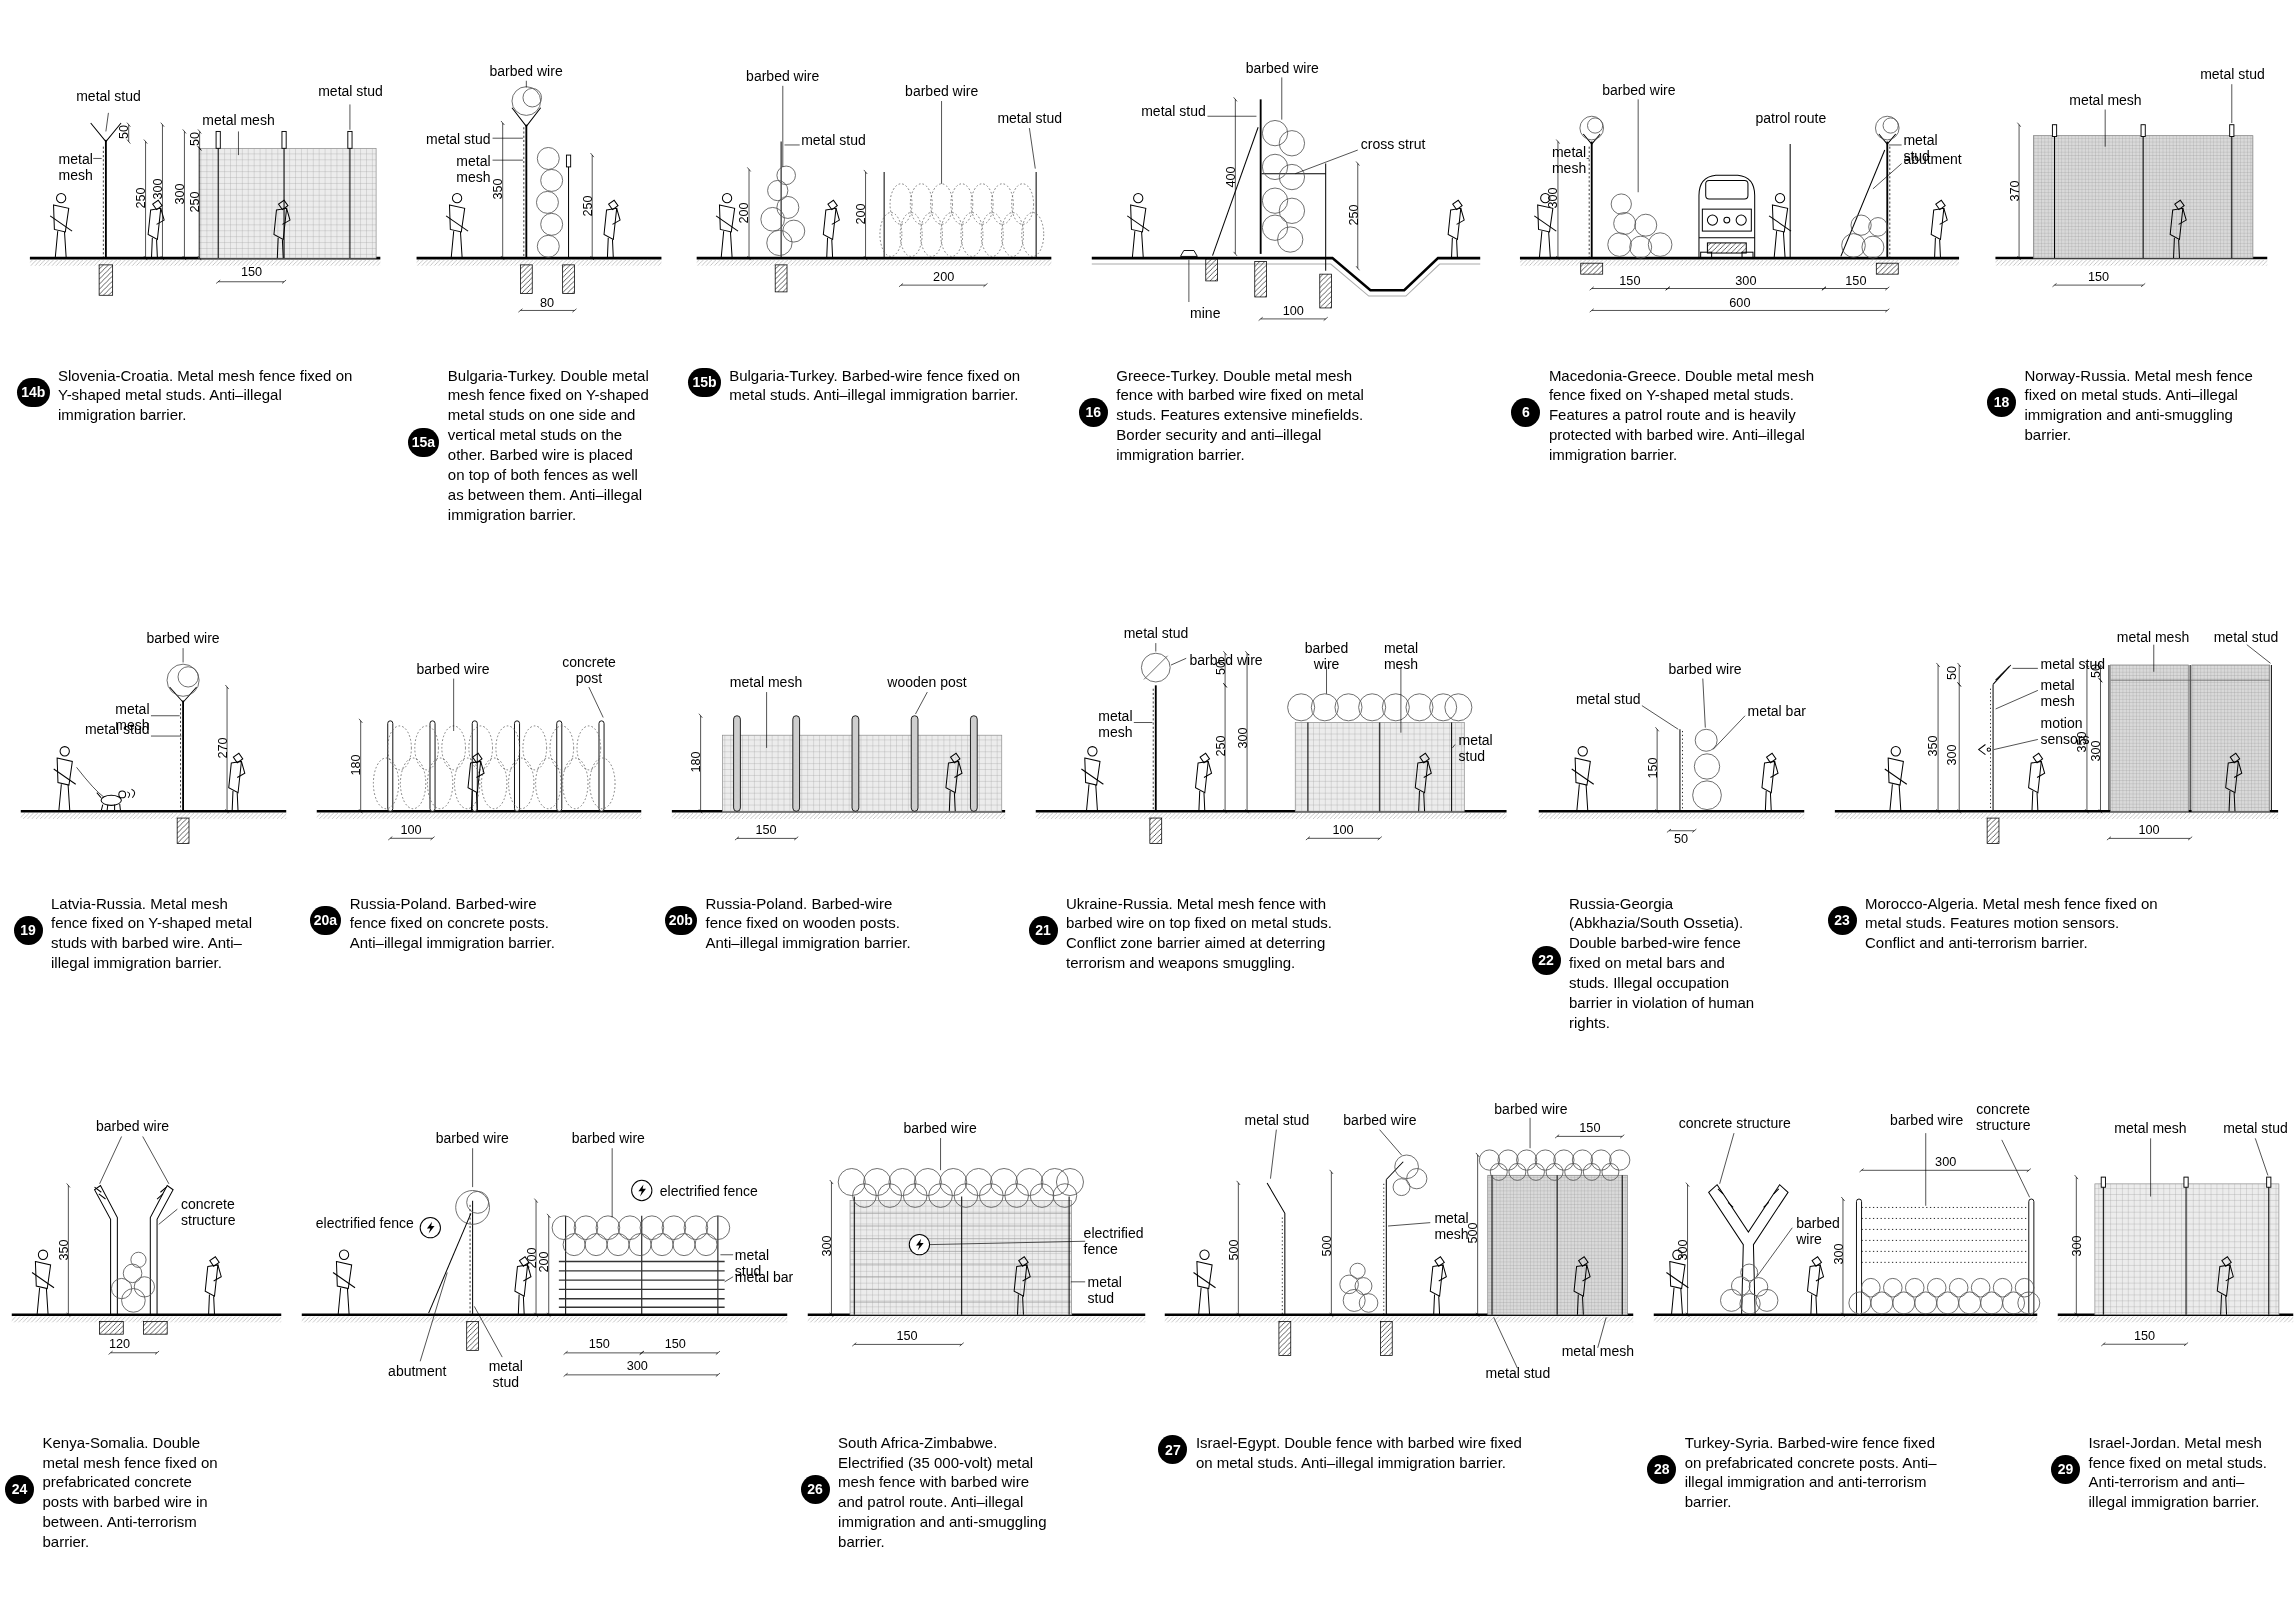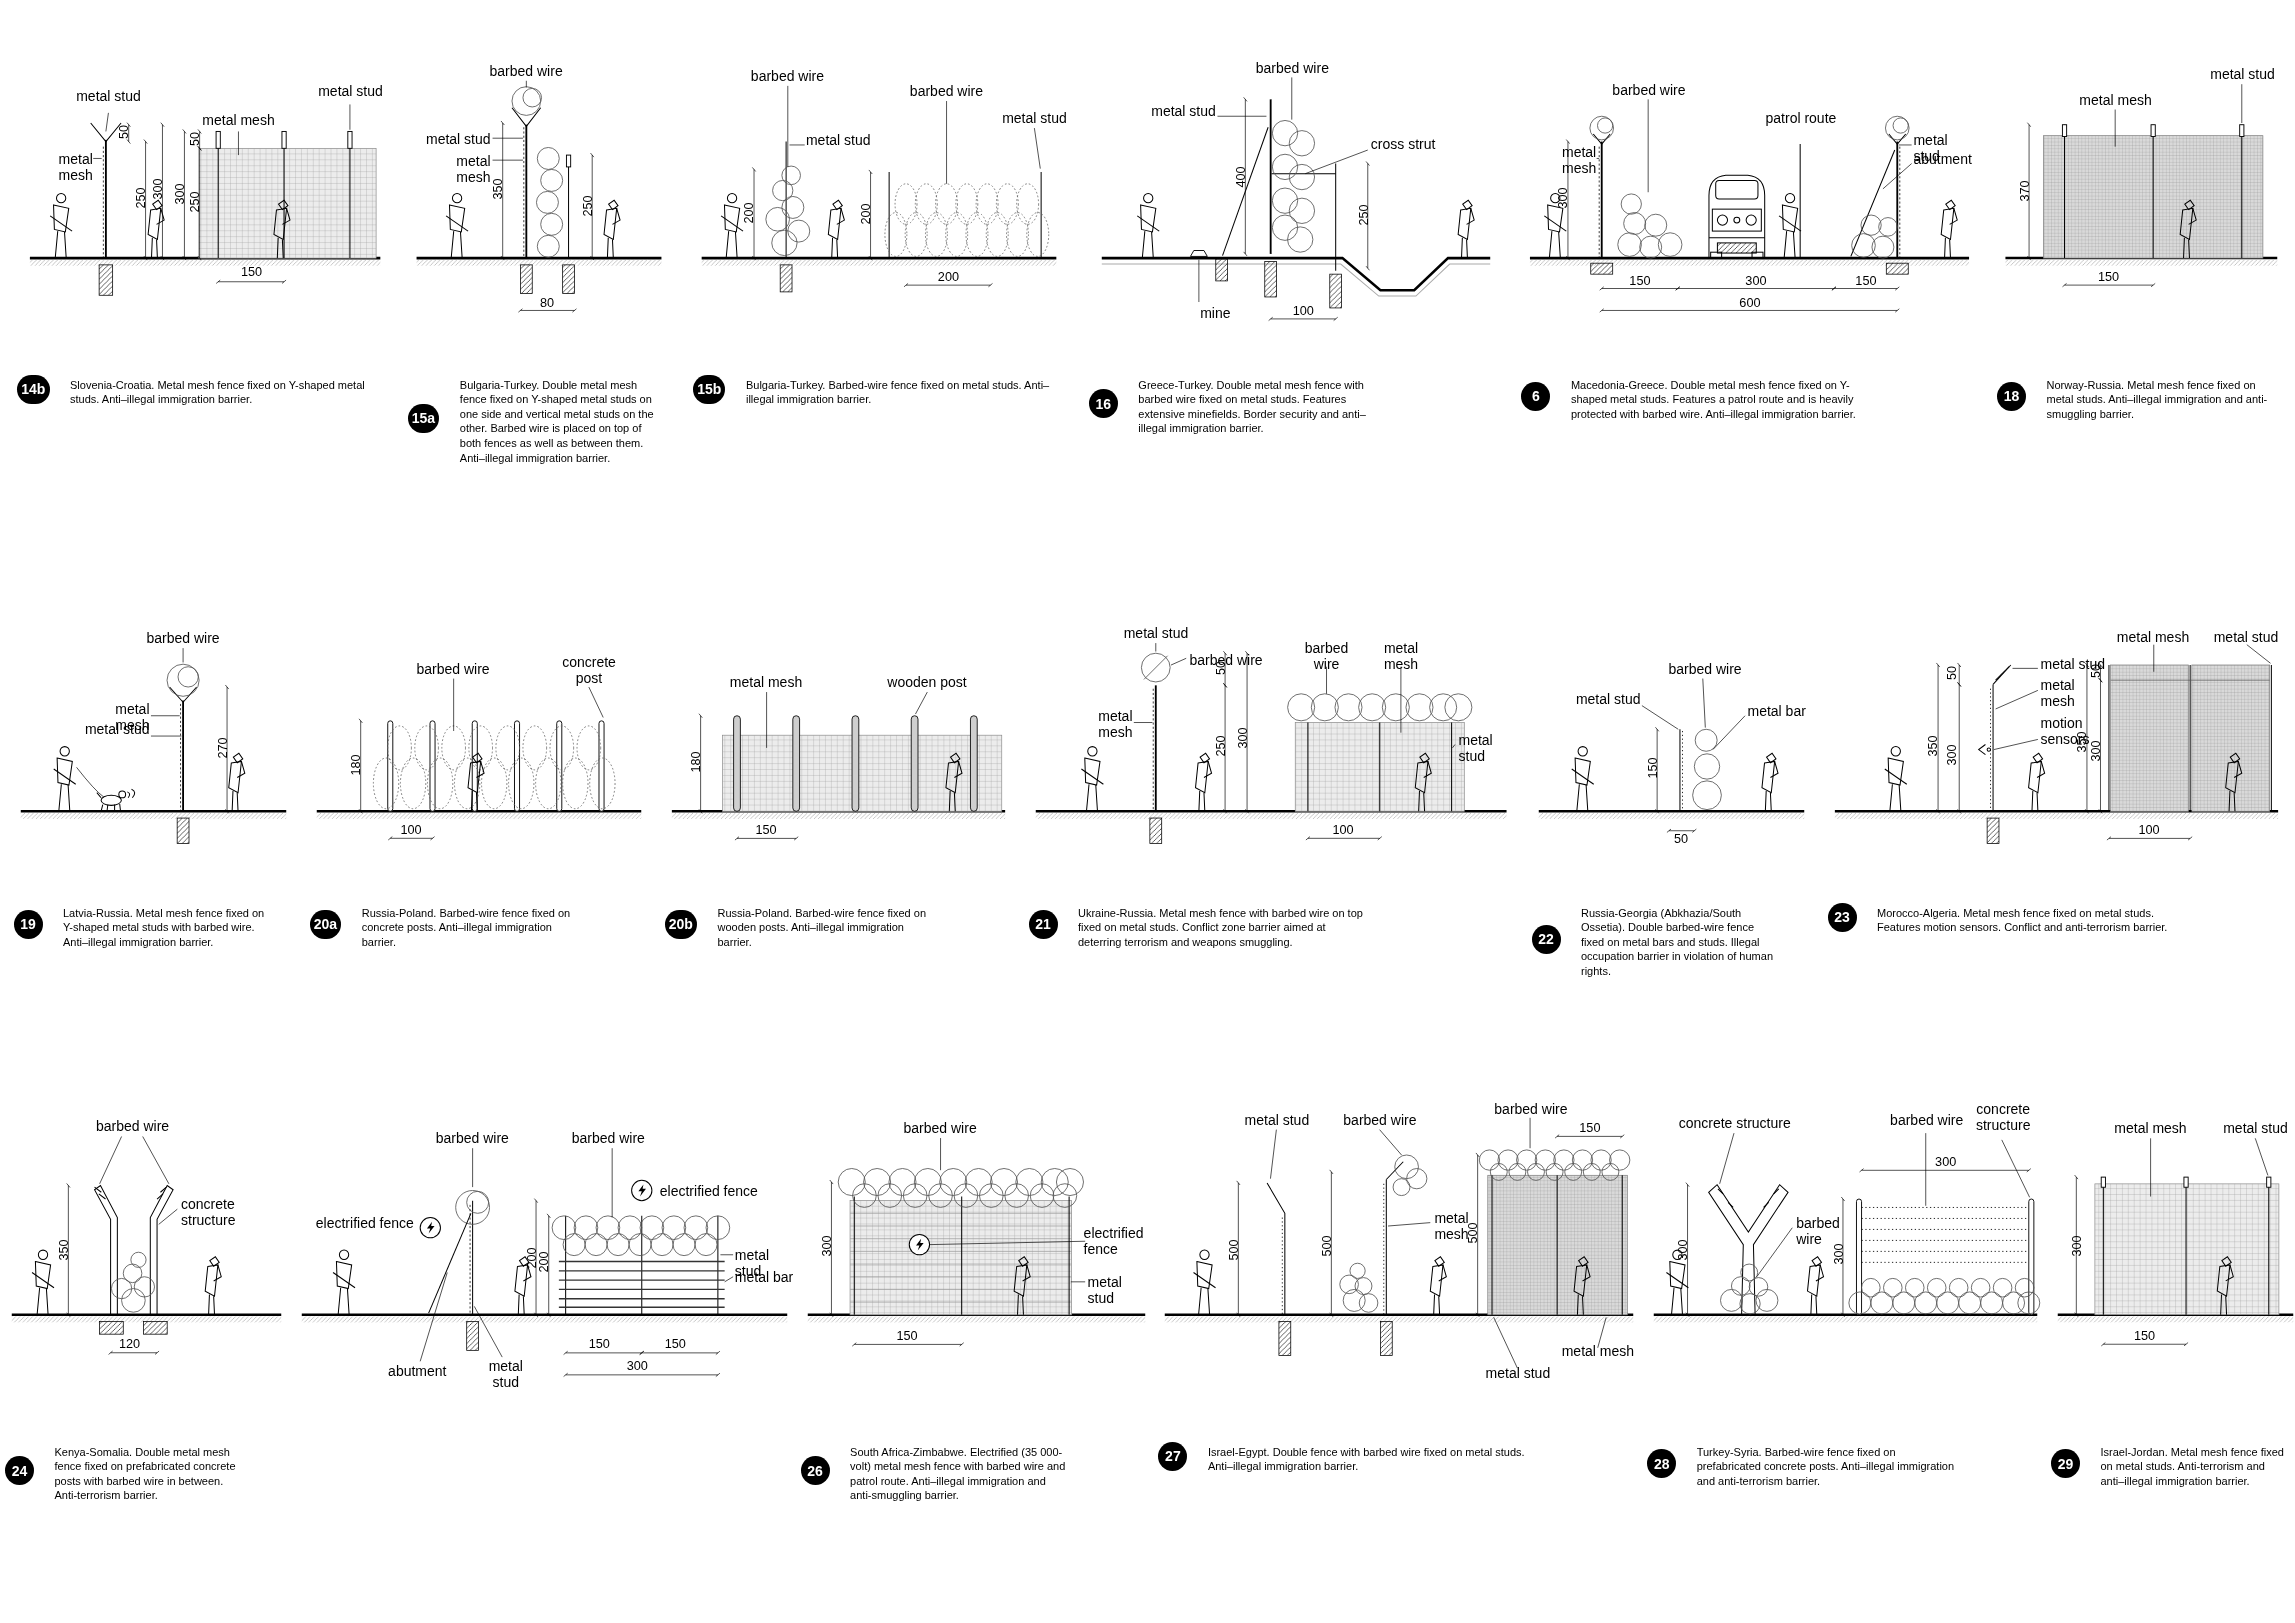--- a/index.html
+++ b/index.html
@@ -15,21 +15,21 @@
   .lb{position:absolute;font-size:14px;line-height:1.12}
   .ctr{text-align:center}
   .rt{text-align:right}
   .dv,.dh{position:absolute;width:51px;font-size:12.7px;text-align:center}
   .dv{transform:rotate(-90deg)}
   .cap{display:flex;gap:8.5px;margin-top:8.5px;align-items:center}
   #row3 .cap{margin-top:18.6px}
   .badge{display:inline-flex;align-items:center;justify-content:center;min-width:29px;height:29px;
          padding:0 4.2px;border-radius:14.4px;background:#000;color:#fff;font-weight:bold;
          font-size:14px;flex-shrink:0;box-sizing:border-box}
-  .ctext{margin:12px;font-size:11px;line-height:1.33;padding-top:6px}
+  .ctext{margin:0;font-size:15px;line-height:1.33;padding-top:6px}
   
   .gl{stroke:#000;stroke-width:3;fill:none}
   .gf{fill:url(#gh);stroke:none}
   .p1{stroke:#000;stroke-width:1.2;fill:none}
   .p2{stroke:#000;stroke-width:2.2;fill:none}
   .dash{stroke:#000;stroke-width:.9;stroke-dasharray:2.5 2.5;fill:none}
   .dot{stroke:#000;stroke-width:1;stroke-dasharray:1.5 3;fill:none}
   .coil{stroke:#555;stroke-width:1;fill:none}
   .coild{stroke:#666;stroke-width:1;fill:none;stroke-dasharray:2 2.5}
   .foot{fill:url(#hh);stroke:#000;stroke-width:.9}
@@ -795,21 +795,21 @@
             </g>
         <g>
               <path class="lead" d="M138 44L112 100"></path>
               <path class="lead" d="M163 44L194 100"></path>
               <path class="lead" d="M204 130L182 148"></path>
             </g>
       </svg>
       <div class="lb ctr" style="left:85px;top:20px;width:85px">barbed wire</div>
       <div class="lb" style="left:176px;top:98px;width:68px">concrete structure</div>
       <div class="dv" style="left:33px;top:144px">350</div>
-      <div class="dh" style="left:99px;top:238px">120</div>
+      <div class="dh" style="left:89px;top:238px">120</div>
     </div>
     <div class="cap">
       <span class="badge">24</span>
       <p class="ctext" style="max-width:186px">Kenya-Somalia. Double metal mesh fence fixed on prefabricated concrete posts with barbed wire in between. Anti-terrorism barrier.</p>
     </div>
   </section>
 
   <section class="cell">
     <div class="fig" style="width:499px;height:309px">
       <svg class="art" width="499" height="309" viewBox="0 0 590 365">

